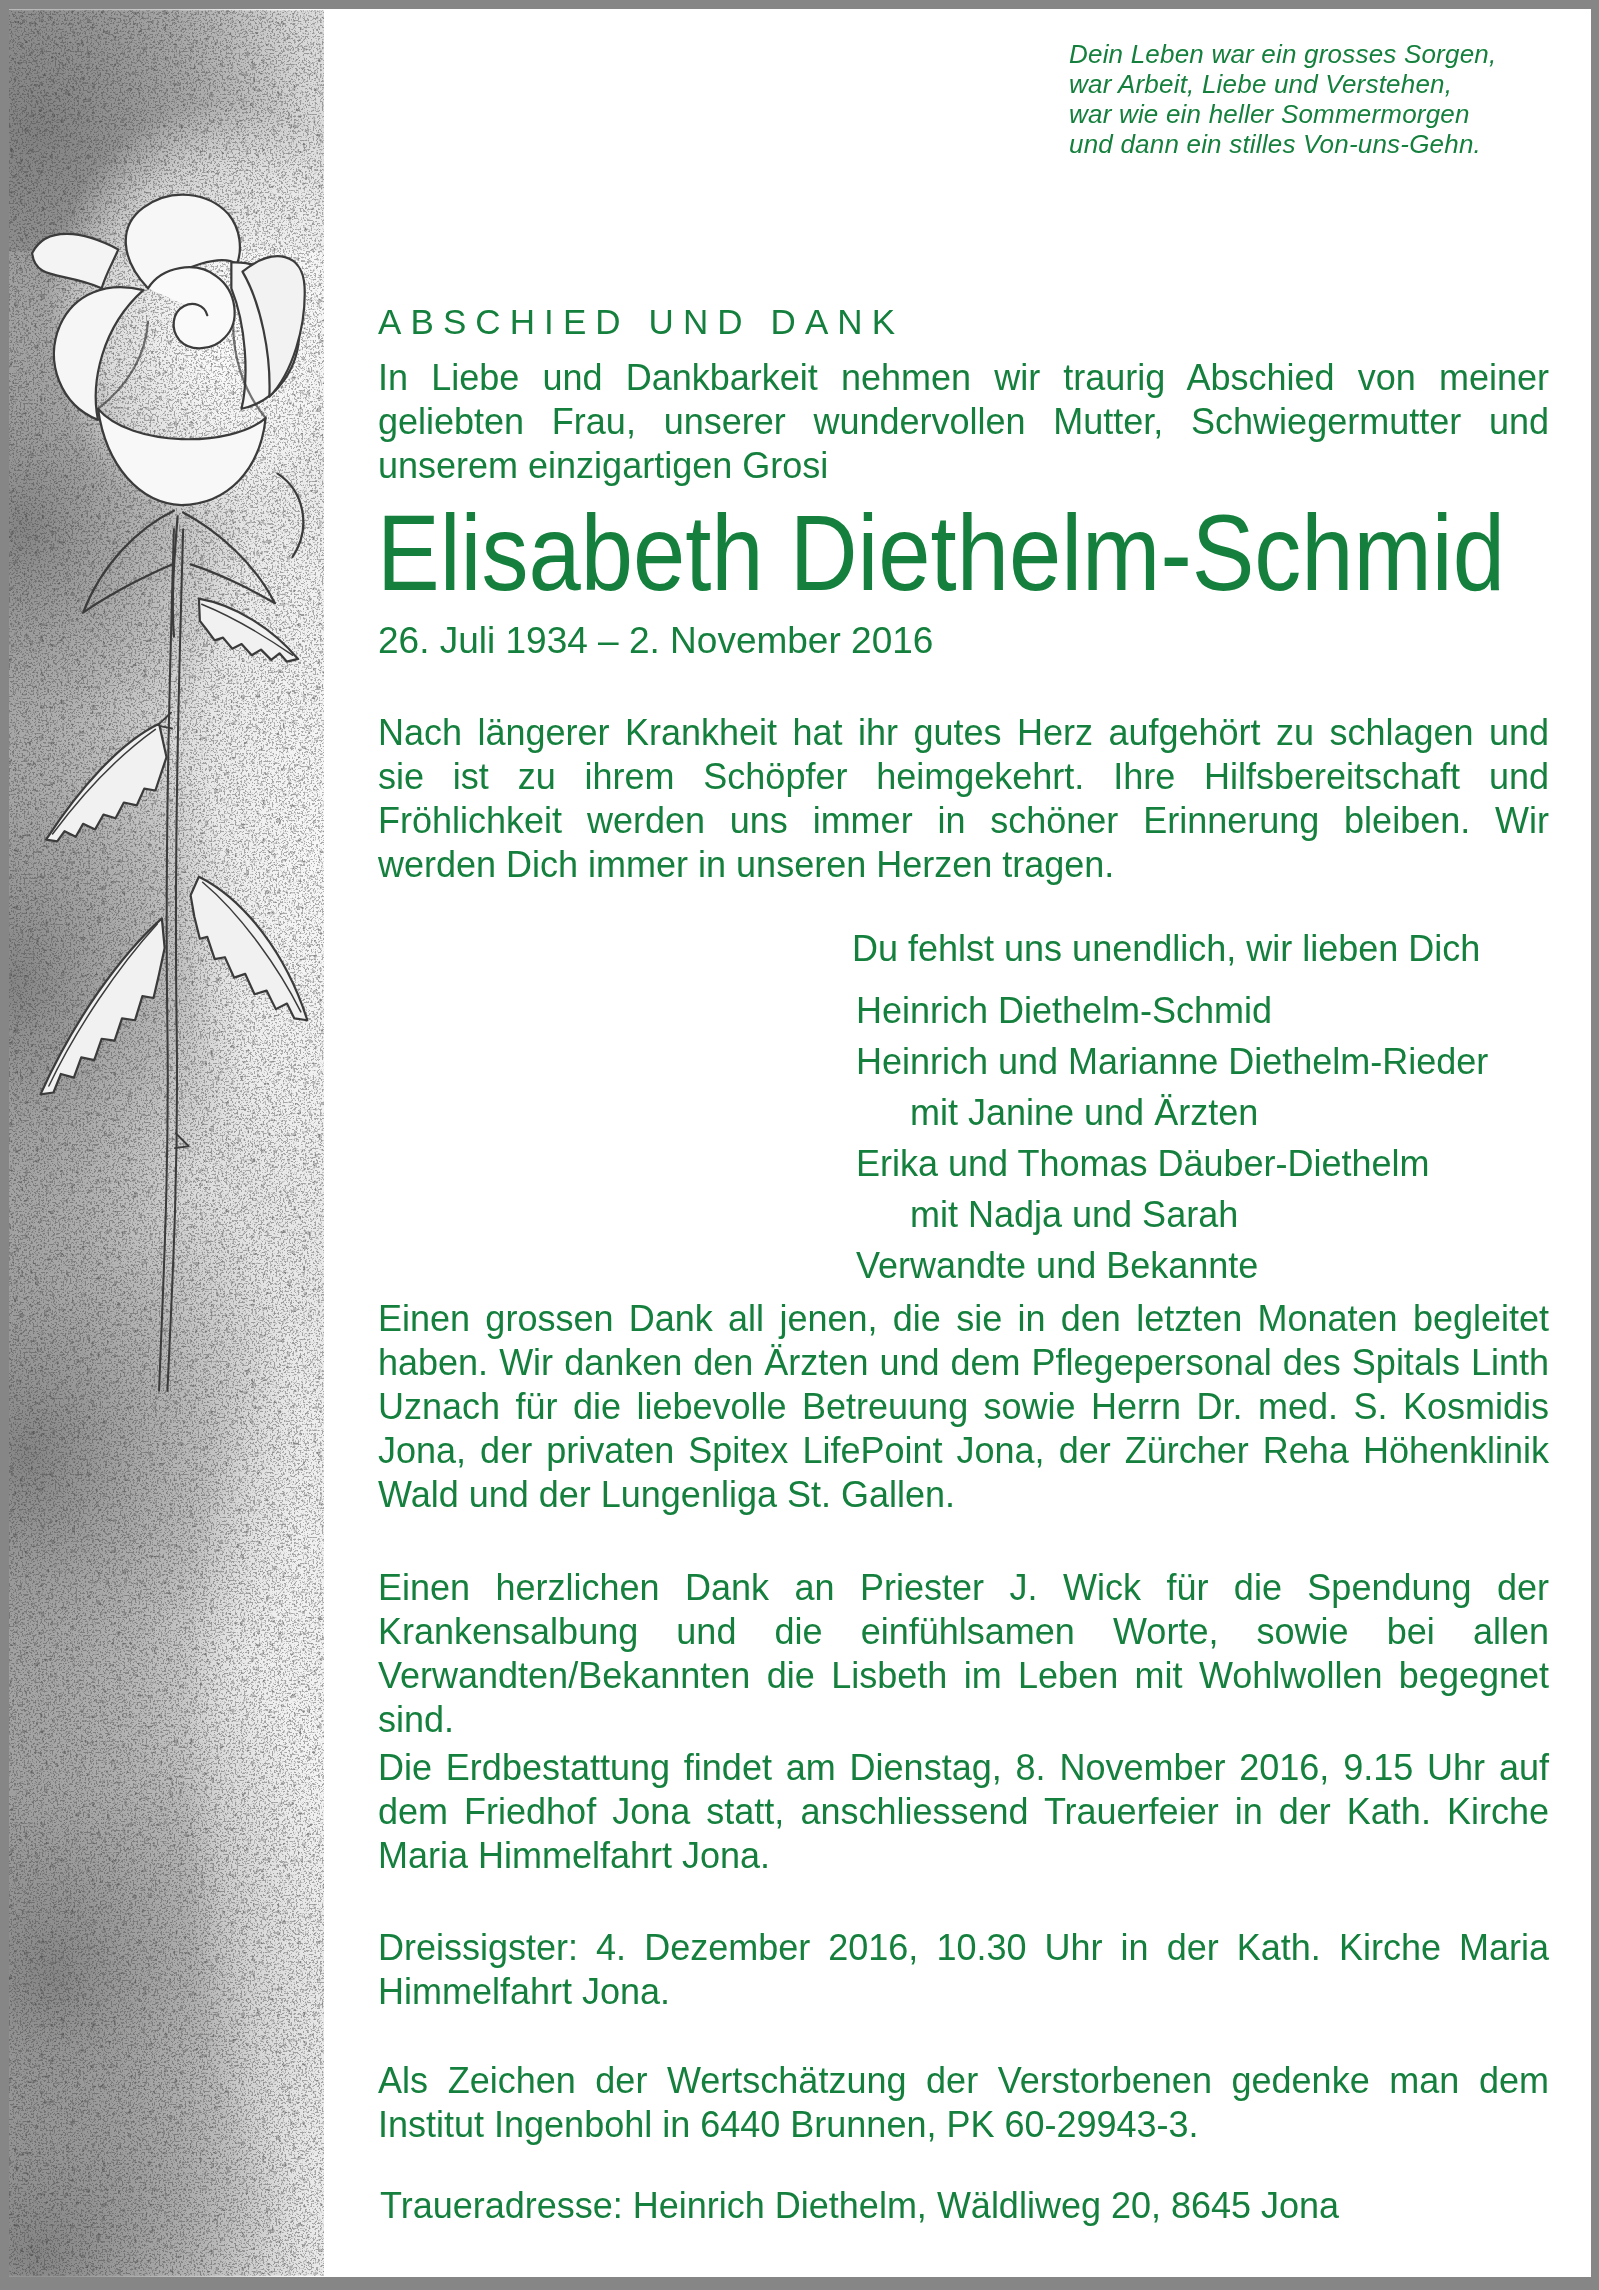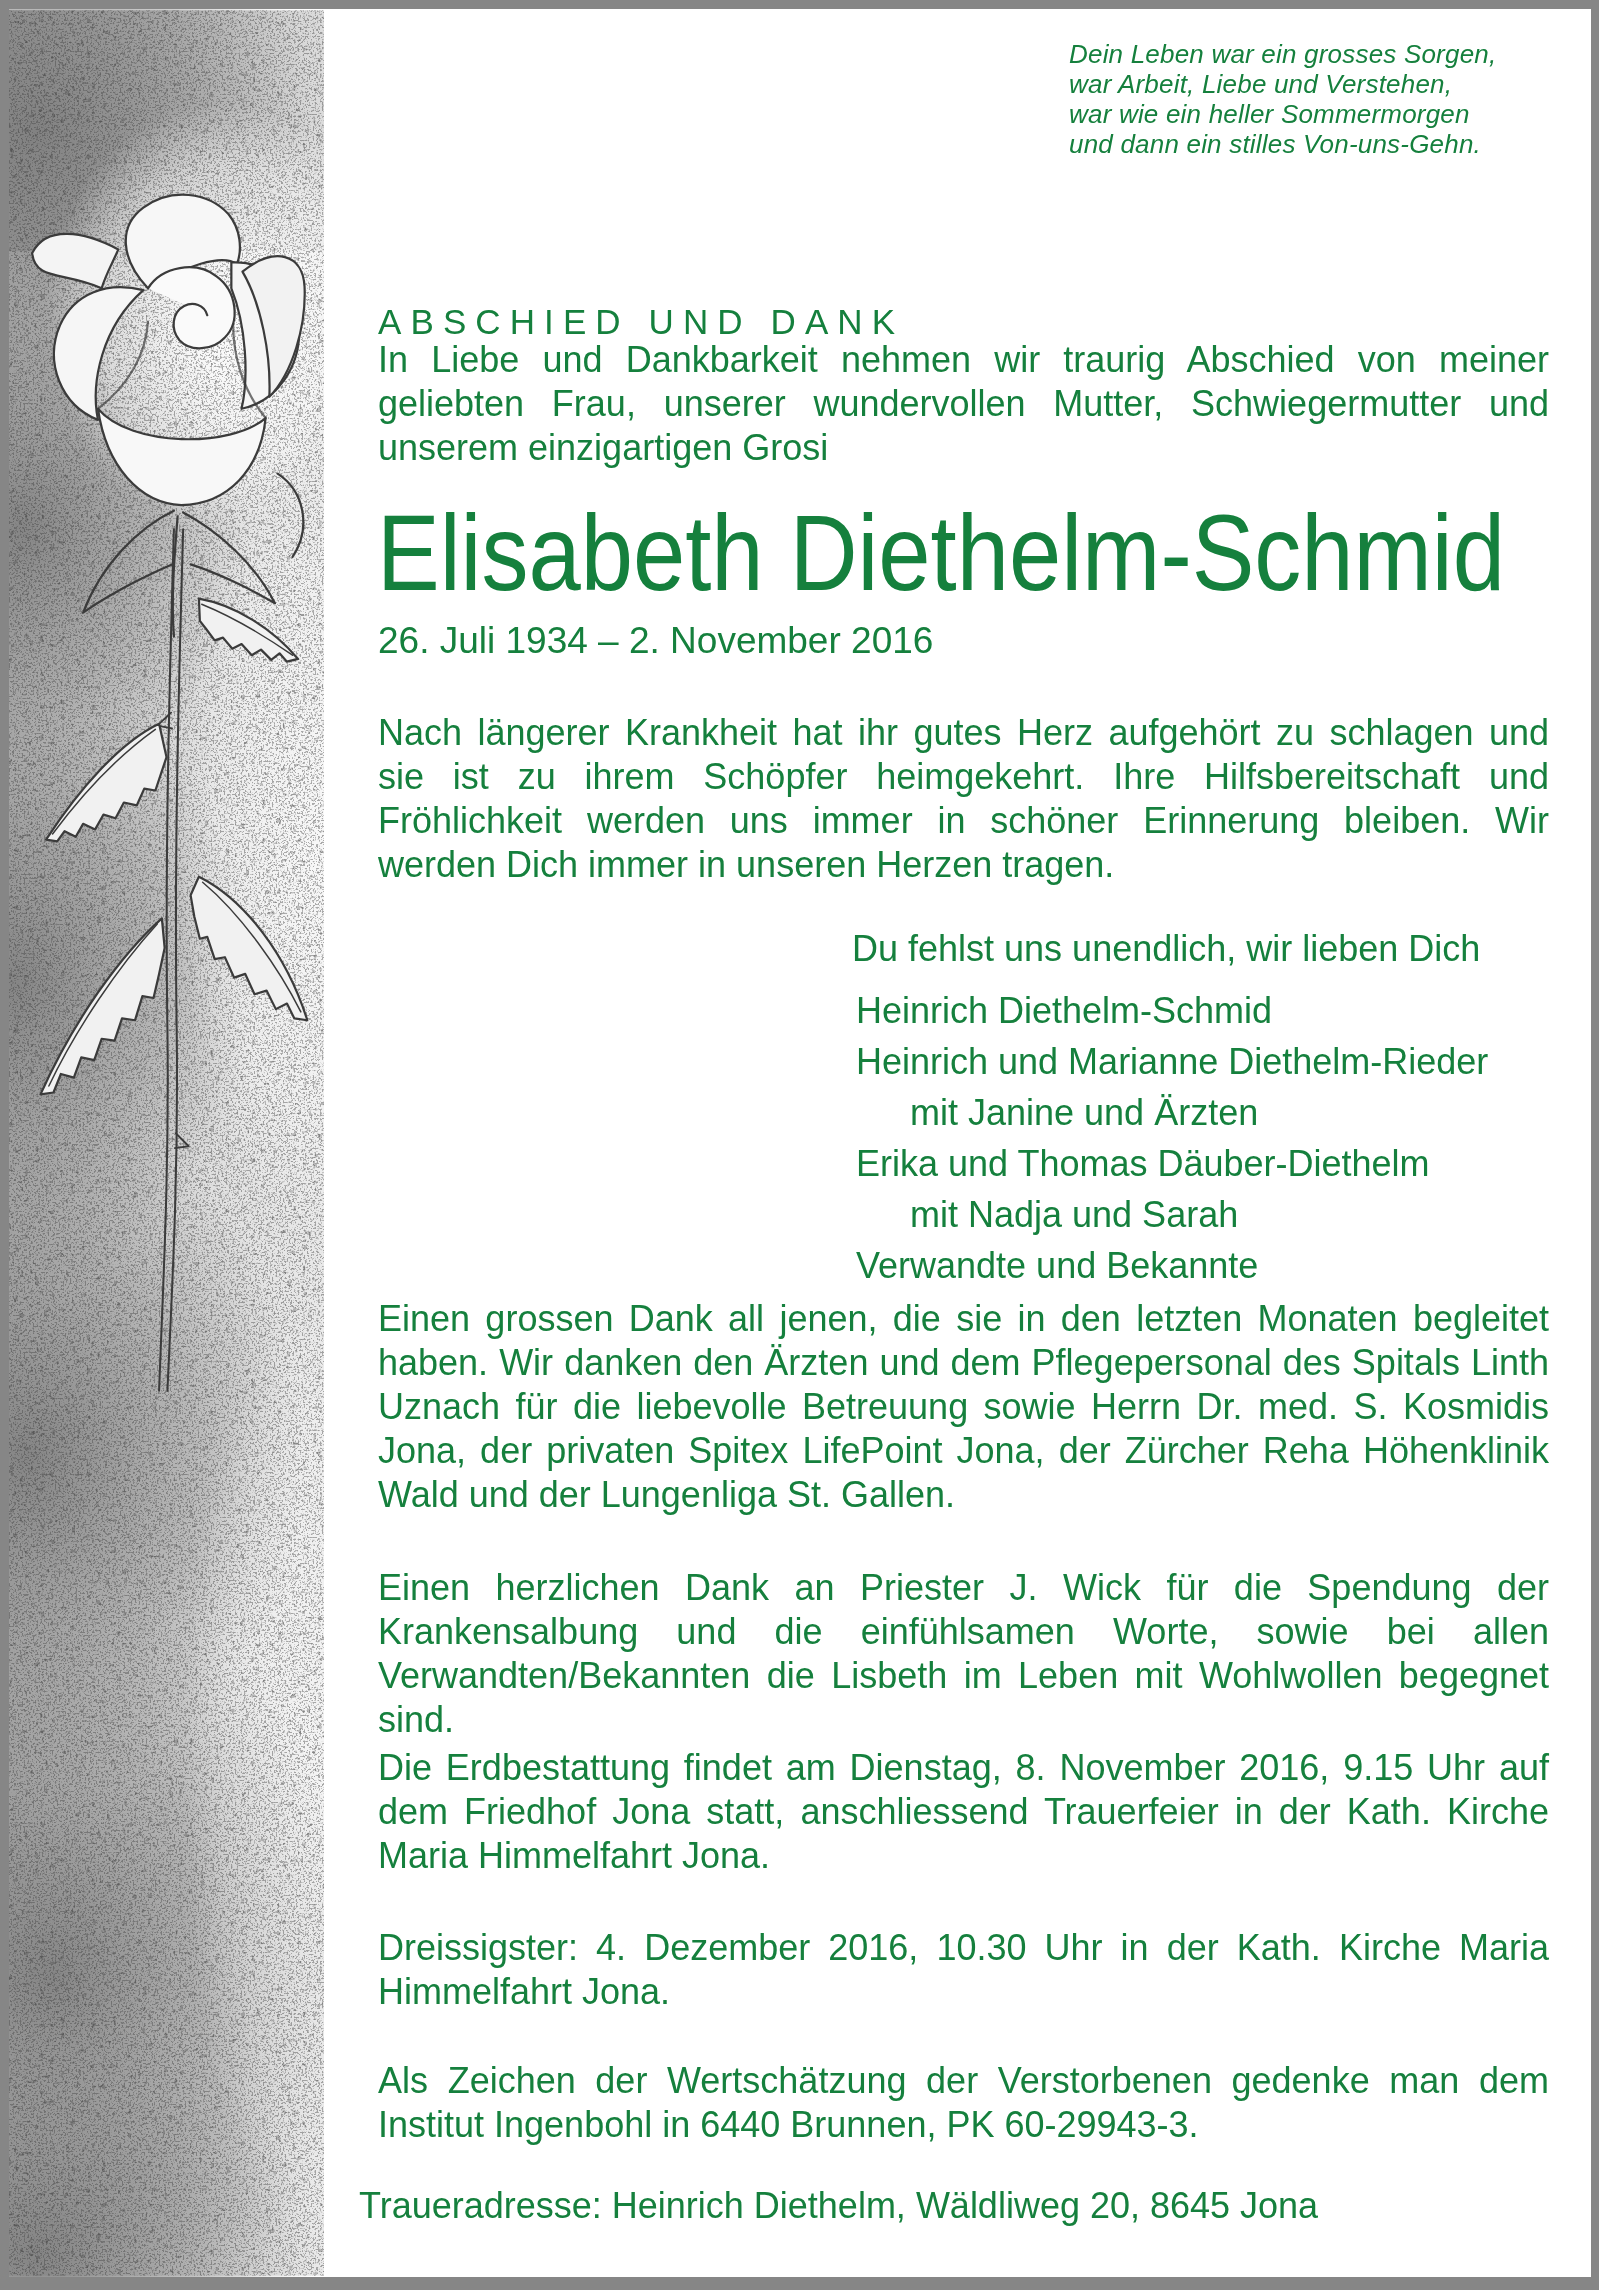--- a/index.html
+++ b/index.html
@@ -31,39 +31,39 @@
   }
   .heading{
     left:378px;top:302px;
     font-size:35px;letter-spacing:0.26em;
   }
   .para{
     left:378px;width:1171px;
     font-size:36px;line-height:44px;
     text-align:justify;
   }
-  .intro{top:338px;}
+  .intro{top:356px;}
   .name-line{
     left:377px;top:495px;
     font-size:108px;line-height:1.08;
     transform:scaleX(0.87);transform-origin:0 0;
     white-space:nowrap;
   }
   .dates{left:378px;top:620px;font-size:37px;white-space:nowrap;}
   .obituary{top:711px;}
   .farewell{left:852px;top:928px;font-size:36px;white-space:nowrap;}
   .mourners{left:852px;top:981px;font-size:36px;line-height:51px;list-style:none;margin:4px;padding:0;}
   .mourners li{white-space:nowrap;}
   .mourners li.indent{padding-left:54px;}
   .thanks1{top:1297px;}
   .thanks2{top:1566px;}
   .burial{top:1746px;}
   .thirtieth{top:1926px;}
   .donation{top:2059px;}
-  .address{left:359px;top:2185px;font-size:36px;white-space:nowrap;}
+  .address{left:380px;top:2185px;font-size:36px;white-space:nowrap;}
 </style>
 </head>
 <body>
 
 <div class="page">
 
   <div class="rose-band">
     <svg width="315" height="2268" viewBox="0 0 340 2445" xmlns="http://www.w3.org/2000/svg">
       <defs>
         <radialGradient id="blobDark" cx="50%" cy="50%" r="50%">

